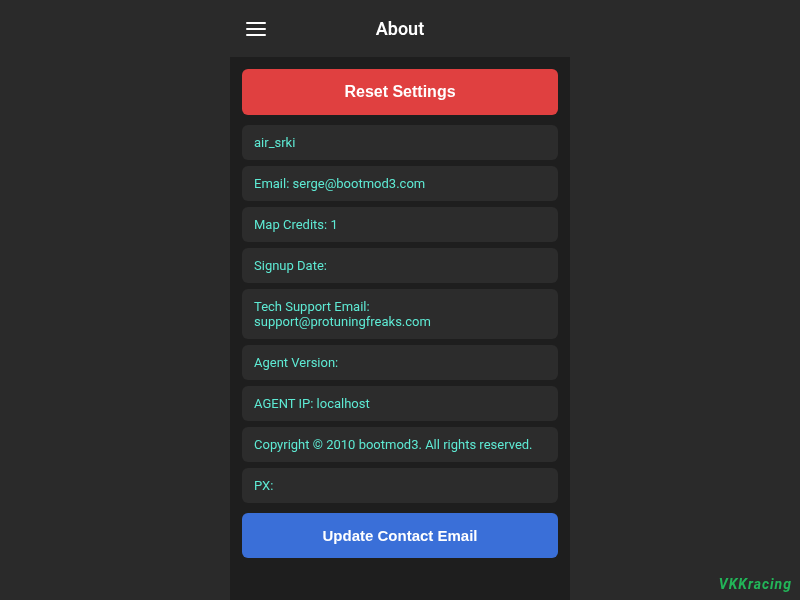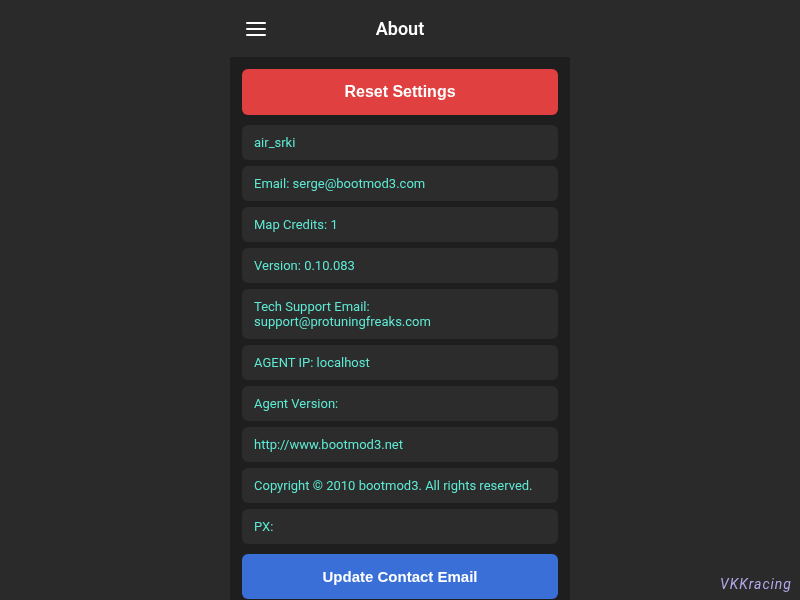--- a/index.html
+++ b/index.html
@@ -111,24 +111,24 @@
       font-weight: 600;
       cursor: pointer;
       width: 100%;
       margin-top: 4px;
     }
 
     .watermark {
       position: absolute;
       bottom: 8px;
       right: 8px;
-      color: #c4b5fd;
+      color: #22c55e;
       font-size: 14px;
       font-style: italic;
-      font-weight: normal;
+      font-weight: bold;
       letter-spacing: 1px;
       opacity: 0.9;
     }
   </style>
 </head>
 <body>
 
 <div class="outer-container">
 
   <div class="phone-panel">
@@ -142,25 +142,24 @@
       <span class="header-title">About</span>
     </div>
 
     <div class="content">
 
       <button class="reset-button">Reset Settings</button>
 
       <div class="info-row">air_srki</div>
       <div class="info-row">Email: serge@bootmod3.com</div>
       <div class="info-row">Map Credits: 1</div>
-      <div class="info-row">Version: 0.10.083</div>
+      <div class="info-row">Signup Date:</div>
       <div class="info-row">Tech Support Email: support@protuningfreaks.com</div>
+      <div class="info-row">Agent Version:</div>
       <div class="info-row">AGENT IP: localhost</div>
-      <div class="info-row">Agent Version:</div>
-      <div class="info-row">http://www.bootmod3.net</div>
       <div class="info-row">Copyright © 2010 bootmod3. All rights reserved.</div>
       <div class="info-row">PX:</div>
 
       <button class="update-button">Update Contact Email</button>
 
     </div>
 
   </div>
 
   <div class="watermark">VKKracing</div>

